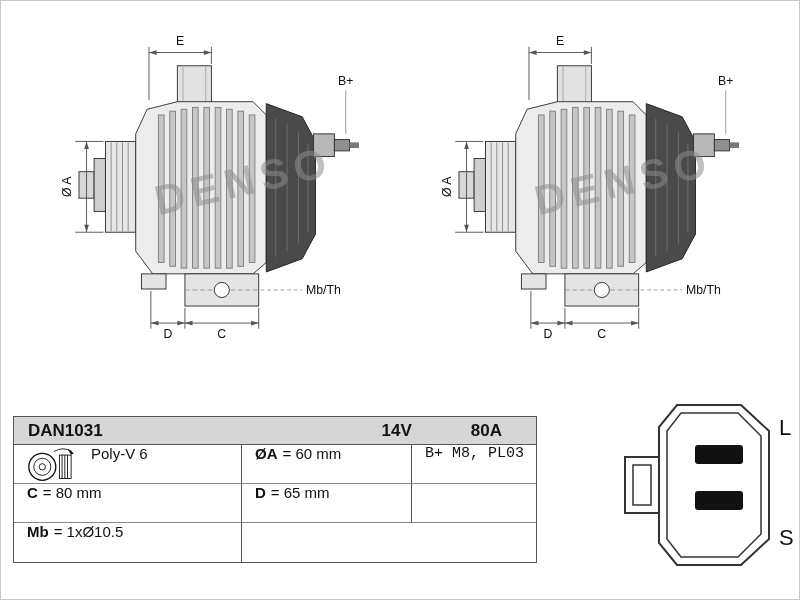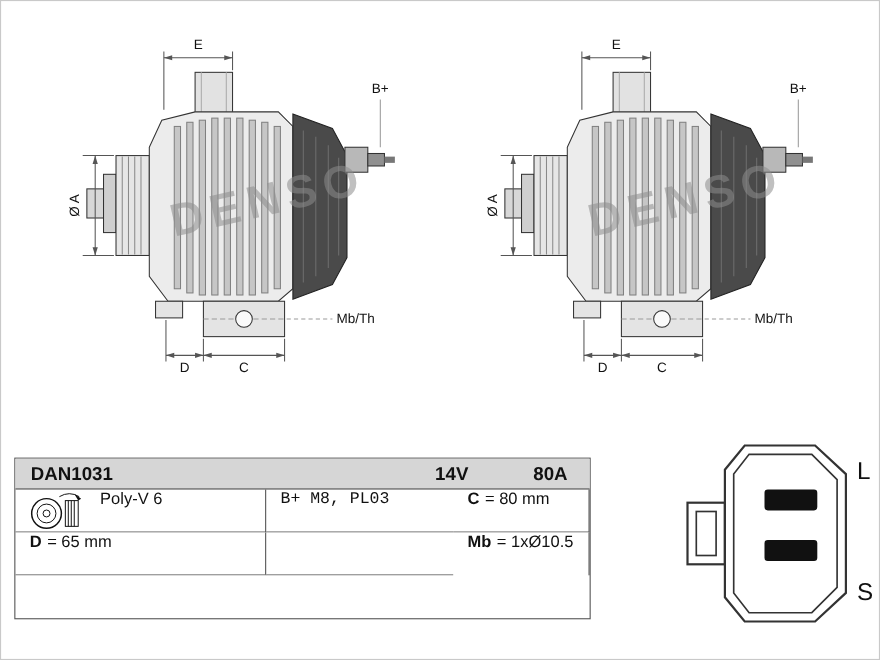--- a/index.html
+++ b/index.html
@@ -20,21 +20,21 @@
   .dim-t  { font-size:13px; fill:#111; }
   .wm     { font-weight:bold; font-size:44px; fill:#8d8d8d; opacity:.55; letter-spacing:7px; }
 
   
   .spec-table { position:absolute; left:12px; top:415px; width:524px;
                 border:1px solid #555; font-size:15px; color:#111; }
   .spec-header { display:flex; align-items:center; height:28px; background:#d6d6d6;
                  border-bottom:1px solid #555; padding:0 14px; font-weight:bold; font-size:17px; }
   .spec-header .sp { flex:1; }
   .spec-header .volt { margin-right:34px; }
-  .spec-header .amp  { margin-right:6px;padding-left:25px; }
+  .spec-header .amp  { margin-right:20px;padding-left:25px; }
   .spec-body { display:grid; grid-template-columns:228px 170px 1fr; }
   .cell { height:39px; display:flex; padding-left:13px; gap:5px;
           border-right:1px solid #555; border-bottom:1px solid #888; }
   .cell .lbl { font-weight:bold; }
   .cell.last-col { border-right:none;font-family:Liberation Mono, monospace; }
   .cell.last-row { border-bottom:none; }
   .pulley-icon { flex:0 0 auto; margin-right:5px; }
 
   
   .connector { position:absolute; left:620px; top:398px; width:178px; height:172px; }
@@ -157,20 +157,24 @@
           <circle cx="17" cy="23" r="3.5" fill="none" stroke="#111"></circle>
           <rect x="36" y="10" width="13" height="26" fill="none" stroke="#111"></rect>
           <line x1="39" y1="10" x2="39" y2="36" stroke="#111"></line>
           <line x1="42" y1="10" x2="42" y2="36" stroke="#111"></line>
           <line x1="45" y1="10" x2="45" y2="36" stroke="#111"></line>
           <path d="M30,6 Q40,0 50,6" fill="none" stroke="#111"></path>
           <polygon points="52,8 45,3 49,10" fill="#111"></polygon>
         </svg>
         <span>Poly-V 6</span>
       </div>
+      <div class="cell">
+        <span class="lbl">ØA</span>
+        <span>= 60 mm</span>
+      </div>
       <div class="cell last-col">
         <span>B+ M8, PL03</span>
       </div>
 
       <div class="cell">
         <span class="lbl">C</span>
         <span>= 80 mm</span>
       </div>
       <div class="cell">
         <span class="lbl">D</span>

